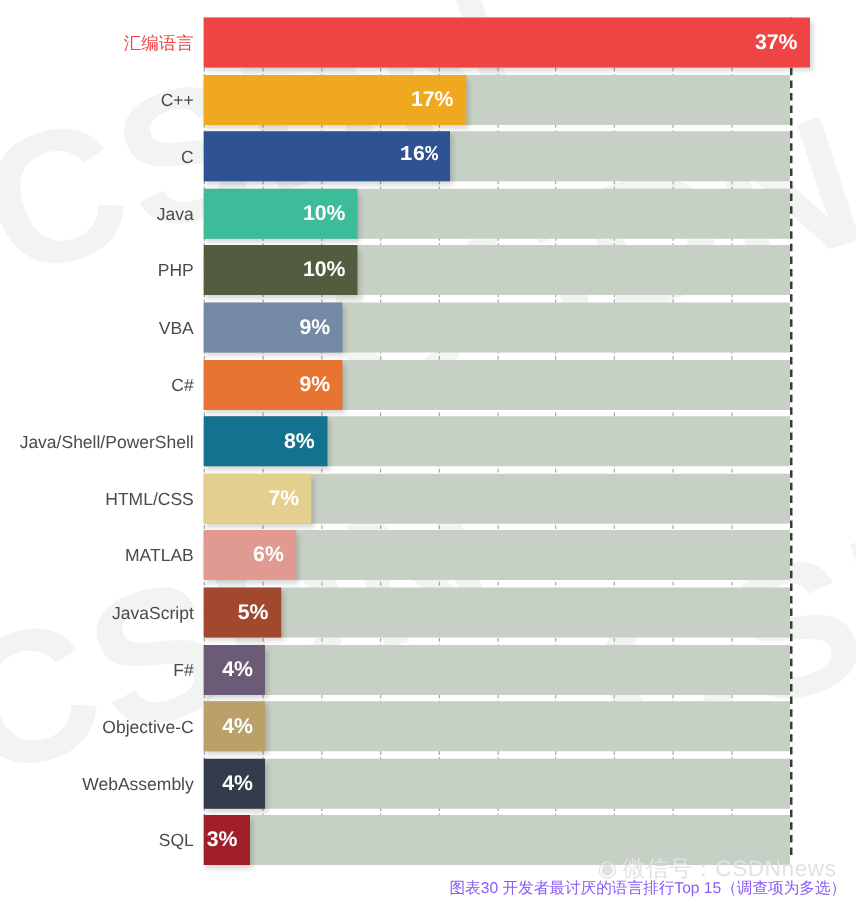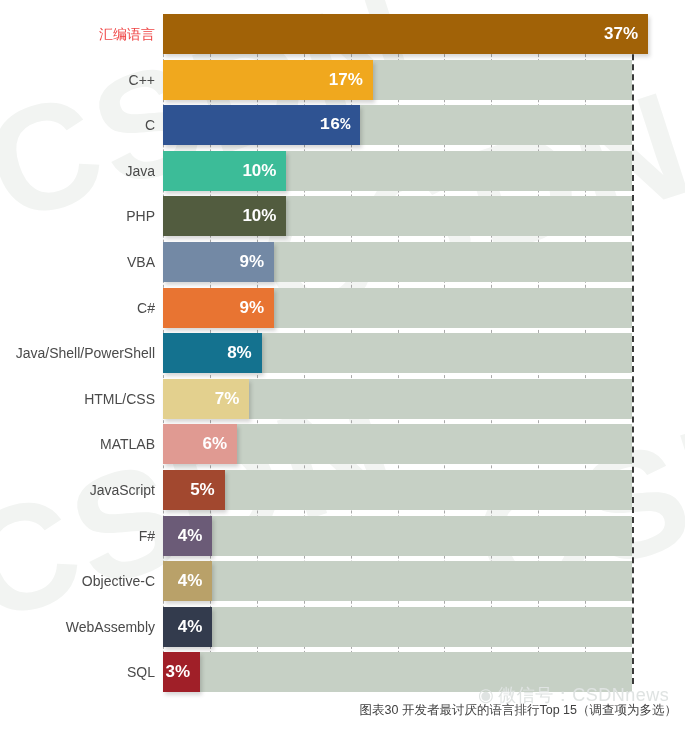--- a/index.html
+++ b/index.html
@@ -36,21 +36,21 @@
        box-shadow:2px 3px 4px rgba(0,0,0,0.16);}
   .bar-value{position:absolute;right:10px;top:0;height:40px;
        line-height:40px;font-size:17px;font-weight:700;color:#ffffff;
        white-space:nowrap;}
 
   .cat-label{position:absolute;right:0;height:40px;line-height:40px;
        font-size:14px;color:#4a4a4a;white-space:nowrap;text-align:right;}
   .labels{position:absolute;left:0;top:14px;width:155px;height:670px;z-index:3;}
 
   .caption{position:absolute;left:0;right:8px;top:702px;height:22px;
-       text-align:right;font-size:12.5px;color:#404040;z-index:4;
+       text-align:right;font-size:12.5px;color:#8b5cf6;z-index:4;
        white-space:nowrap;}
   .credit{position:absolute;left:478px;top:683px;font-size:18px;
        color:#dfe3e2;z-index:2;white-space:nowrap;letter-spacing:0.5px;}
   .credit .cmark{display:inline-block;margin-right:4px;}
 </style>
 </head>
 <body>
 
 <div id="chart-root">
 
@@ -87,21 +87,21 @@
         <div class="gl" style="left: 234.5px;"></div>
         <div class="gl" style="left: 281.4px;"></div>
         <div class="gl" style="left: 328.3px;"></div>
         <div class="gl" style="left: 375.2px;"></div>
         <div class="gl" style="left: 422.1px;"></div>
         <div class="gl axis-end" style="left: 469px;"></div>
       </div>
     <div class="rows" id="rows">
         <div class="row" style="top: 0px;">
           <div class="track" style="background: rgb(198, 208, 197);"></div>
-          <div class="bar" style="width: 485px; background: #a16207;">
+          <div class="bar" style="width: 485px; background: #ef4444;">
             <span class="bar-value" style="color: rgb(255, 255, 255);">37%</span>
           </div>
         </div>
         <div class="row" style="top: 45.6px;">
           <div class="track" style="background: rgb(198, 208, 197);"></div>
           <div class="bar" style="width: 209.816px; background: rgb(240, 168, 30);">
             <span class="bar-value" style="color: rgb(255, 255, 255); margin-left: 40px;">17%</span>
           </div>
         </div>
         <div class="row" style="top: 91.2px; font-family: Liberation Mono, monospace;">

